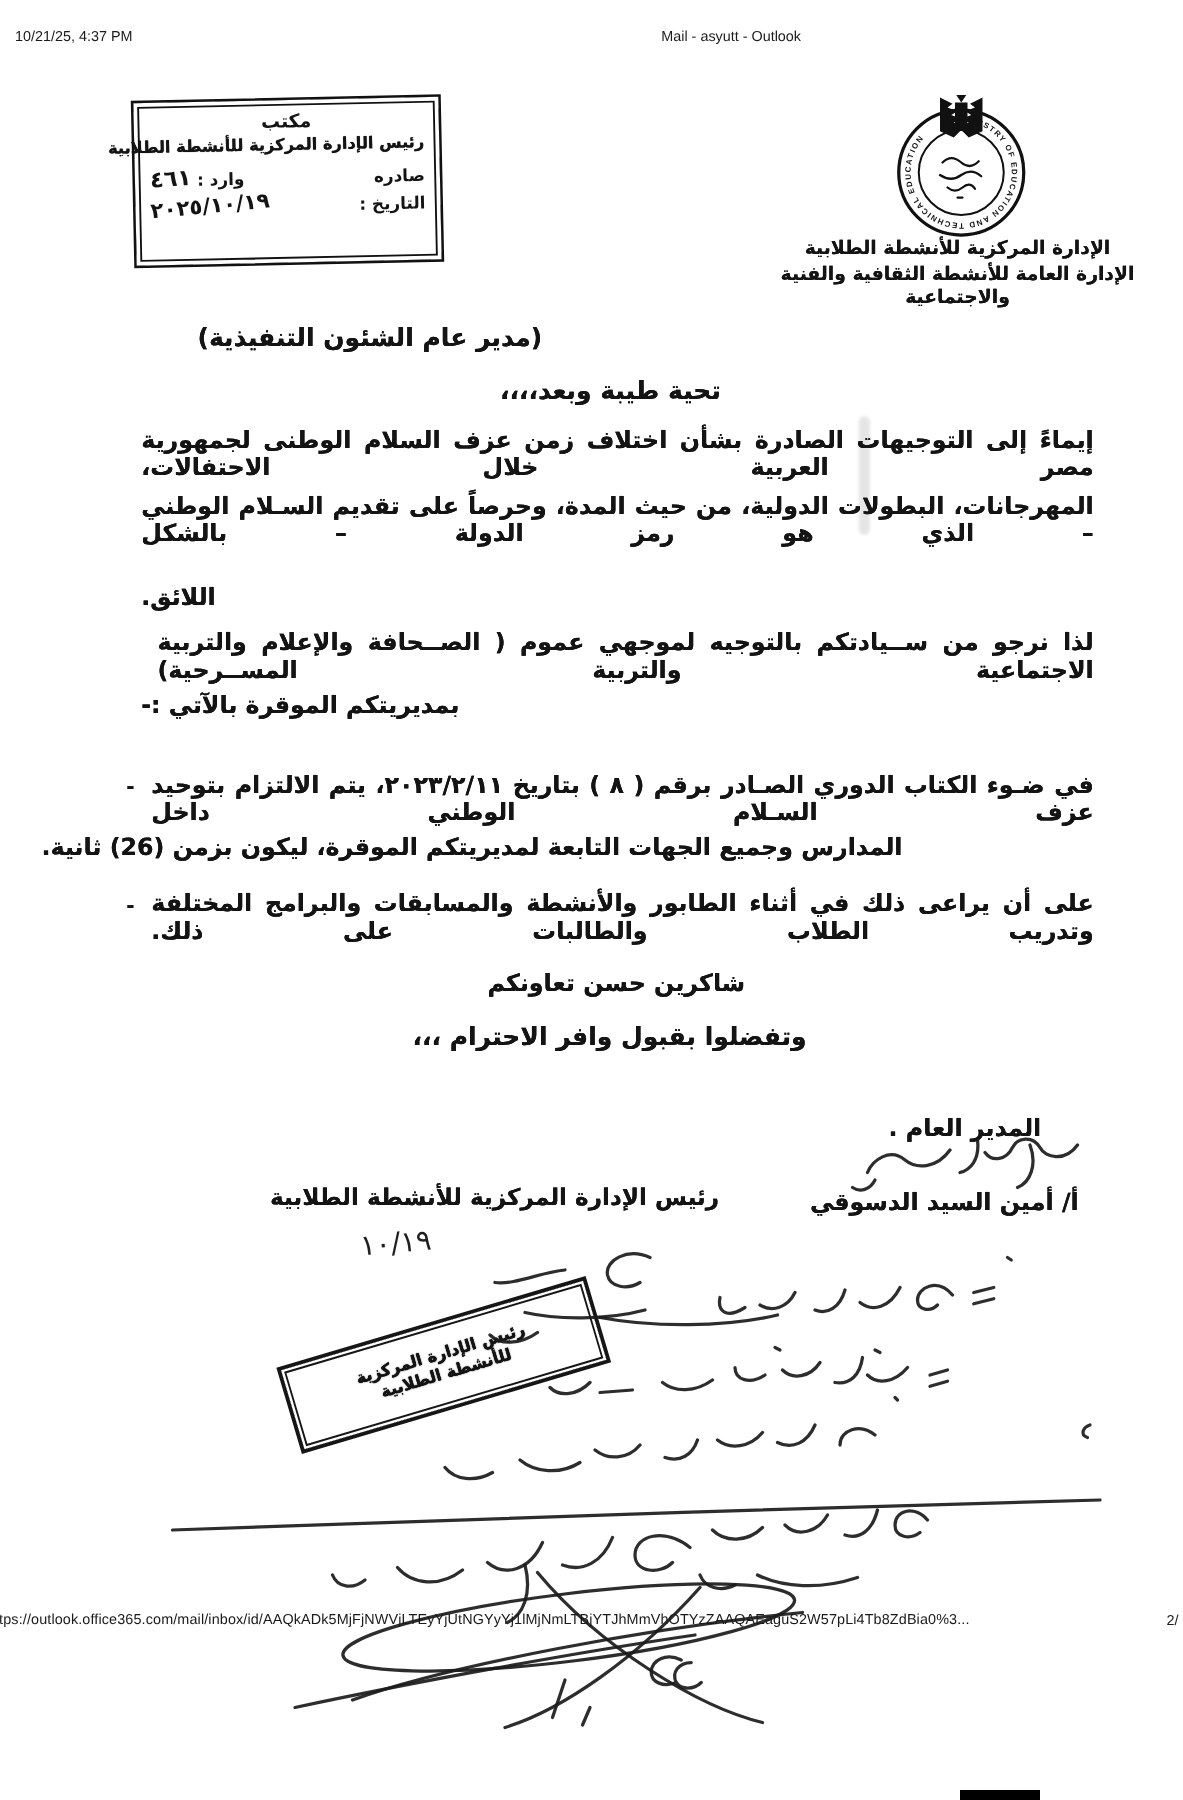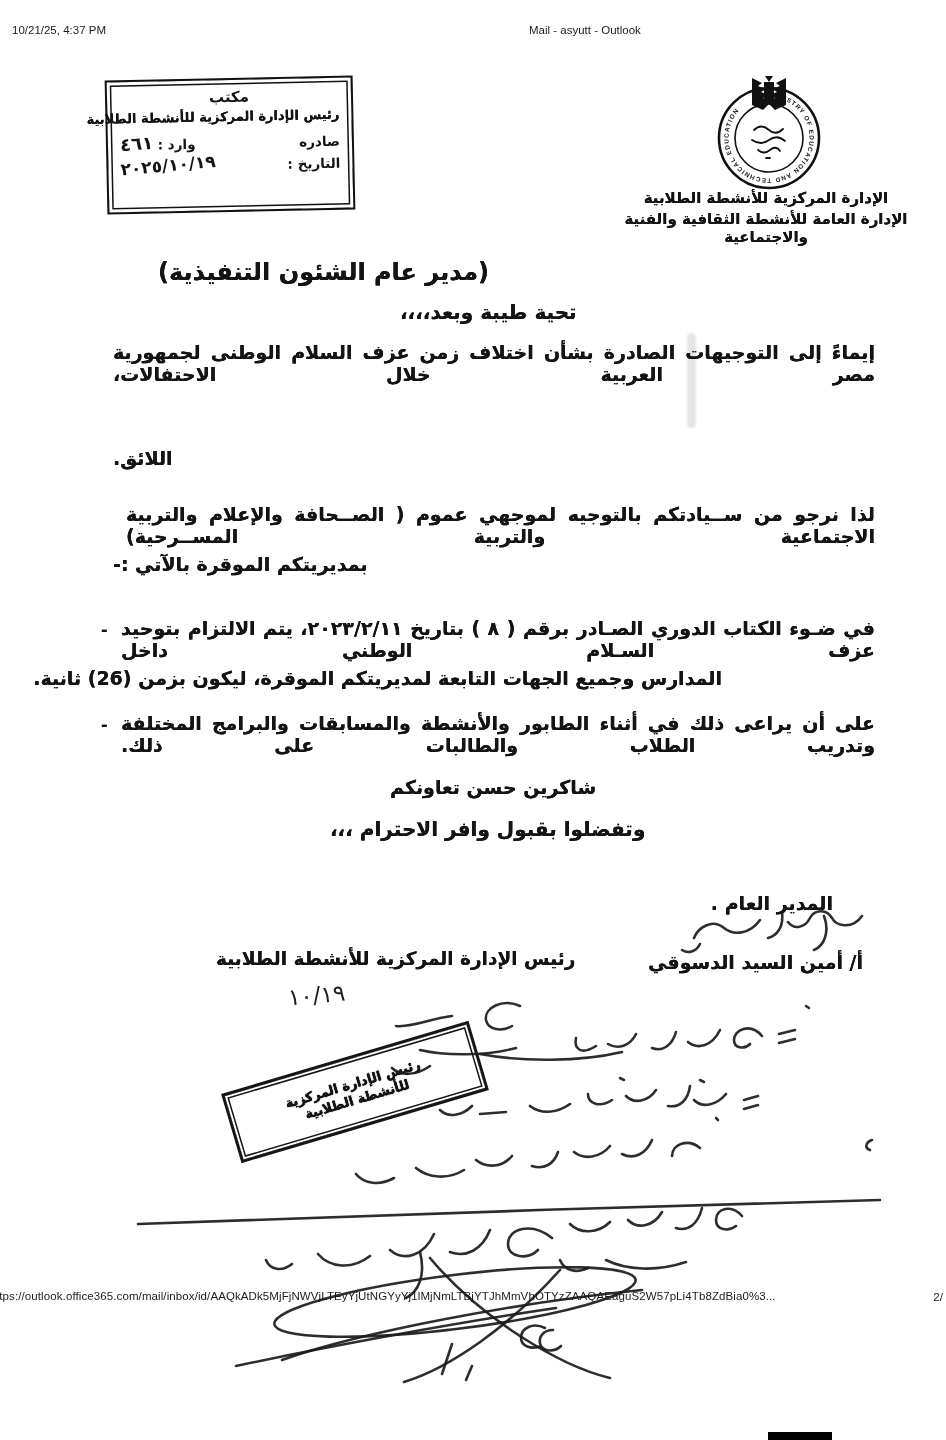--- a/index.html
+++ b/index.html
@@ -92,25 +92,26 @@
       <path d="M46 76 q6 5 12 0 q6 -5 10 1"></path>
       <path d="M54 84 l4 0"></path>
     </g>
   </svg>
 
   <div class="abs ar orgline" style="left:586px;top:189px;">الإدارة المركزية للأنشطة الطلابية</div>
   <div class="abs ar orgline" style="left:586px;top:210px;">الإدارة العامة للأنشطة الثقافية والفنية والاجتماعية</div>
 
   <div class="abs smudge"></div>
 
-  <div class="abs ar line" style="left:158px;top:258px;font-size:24px;">(مدير عام الشئون التنفيذية)</div>
+  <div class="abs ar line" style="left:158px;top:258px;font-size:20px;">(مدير عام الشئون التنفيذية)</div>
   <div class="abs ar line" style="left:400px;top:300px;font-size:20px;">تحية طيبة وبعد،،،،</div>
 
   <div class="abs ar line just" style="left:113px;top:341px;width:762px;">إيماءً إلى التوجيهات الصادرة بشأن اختلاف زمن عزف السلام الوطنى لجمهورية مصر العربية خلال الاحتفالات،</div>
-  <div class="abs ar line" style="left:113px;top:447px;">اللائق.</div>
+  <div class="abs ar line just" style="left:113px;top:394px;width:762px;">المهرجانات، البطولات الدولية، من حيث المدة، وحرصاً على تقديم السـلام الوطني – الذي هو رمز الدولة – بالشكل</div>
+  <div class="abs ar line" style="left:113px;top:467px;">اللائق.</div>
 
   <div class="abs ar line" style="left:113px;top:553px;">بمديريتكم الموقرة بالآتي :-</div>
   <div class="abs ar line just" style="left:126px;top:503px;width:749px;">لذا نرجو من ســيادتكم بالتوجيه لموجهي عموم ( الصــحافة والإعلام والتربية الاجتماعية والتربية المســرحية)</div>
 
   <div class="abs dash" style="left:101px;top:618px;">-</div>
   <div class="abs ar line just" style="left:121px;top:617px;width:754px;">في ضـوء الكتاب الدوري الصـادر برقم ( ٨ ) بتاريخ ٢٠٢٣/٢/١١، يتم الالتزام بتوحيد عزف السـلام الوطني داخل</div>
   <div class="abs ar line" style="right:224px;top:667px;">المدارس وجميع الجهات التابعة لمديريتكم الموقرة، ليكون بزمن (26) ثانية.</div>
 
   <div class="abs dash" style="left:101px;top:713px;">-</div>
   <div class="abs ar line just" style="left:121px;top:712px;width:754px;">على أن يراعى ذلك في أثناء الطابور والأنشطة والمسابقات والبرامج المختلفة وتدريب الطلاب والطالبات على ذلك.</div>

